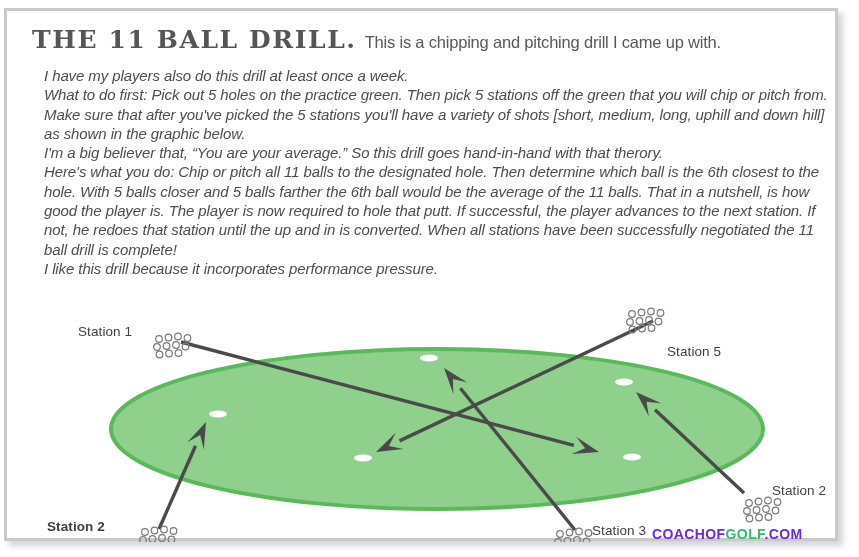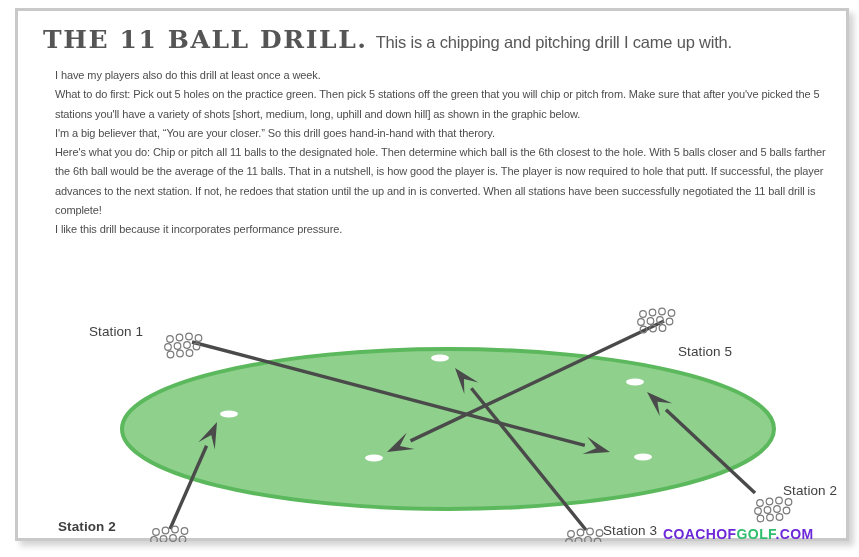--- a/index.html
+++ b/index.html
@@ -9,21 +9,21 @@
   }
   body {
     width: 859px;
     height: 557px;
     overflow: hidden;
     font-family: "Liberation Sans", sans-serif;
   }
 
   #page {
     position: absolute;
-    left: 15px;
+    left: 4px;
     top: 8px;
     width: 834px;
     height: 533px;
     background: #ffffff;
     border: 3px solid #c9c9c9;
     box-sizing: border-box;
     box-shadow: 5px 5px 6px rgba(0,0,0,0.17);
   }
 
   
@@ -53,24 +53,25 @@
     margin-left: 8px;
     letter-spacing: -0.2px;
   }
 
   
   #body-copy {
     position: absolute;
     left: 37px;
     top: 55px;
     width: 786px;
-    font-size: 11px;
+    font-size: 15px;
     line-height: 19.3px;
     color: #4d4d4d;
     letter-spacing: -0.1px;
+    font-style: italic;
   }
   #body-copy p {
     margin: 0;
   }
 
   
   #graphic {
     position: absolute;
     left: 0px;
     top: 276px;
@@ -109,21 +110,21 @@
 
 <div id="page">
 
   <div id="header">
     <span id="title">THE 11 BALL DRILL.</span><span id="subtitle">This is a chipping and pitching drill I came up with.</span>
   </div>
 
   <div id="body-copy">
     <p>I have my players also do this drill at least once a week.</p>
     <p>What to do first: Pick out 5 holes on the practice green. Then pick 5 stations off the green that you will chip or pitch from. Make sure that after you've picked the 5 stations you'll have a variety of shots [short, medium, long, uphill and down hill] as shown in the graphic below.</p>
-    <p>I'm a big believer that, “You are your closer.” So this drill goes hand-in-hand with that therory.</p>
+    <p>I'm a big believer that, “You are your average.” So this drill goes hand-in-hand with that therory.</p>
     <p>Here's what you do: Chip or pitch all 11 balls to the designated hole. Then determine which ball is the 6th closest to the hole. With 5 balls closer and 5 balls farther the 6th ball would be the average of the 11 balls. That in a nutshell, is how good the player is. The player is now required to hole that putt. If successful, the player advances to the next station. If not, he redoes that station until the up and in is converted. When all stations have been successfully negotiated the 11 ball drill is complete!</p>
     <p>I like this drill because it incorporates performance pressure.</p>
   </div>
 
   <div id="graphic">
     <svg id="diagram-svg" width="828" height="255" viewBox="0 0 828 255">
       <g id="green-group">
           <ellipse cx="430" cy="142" rx="326" ry="80" fill="#8ed08c" stroke="#5cb85c" stroke-width="4"></ellipse>
         </g>
       <g id="holes-group">

